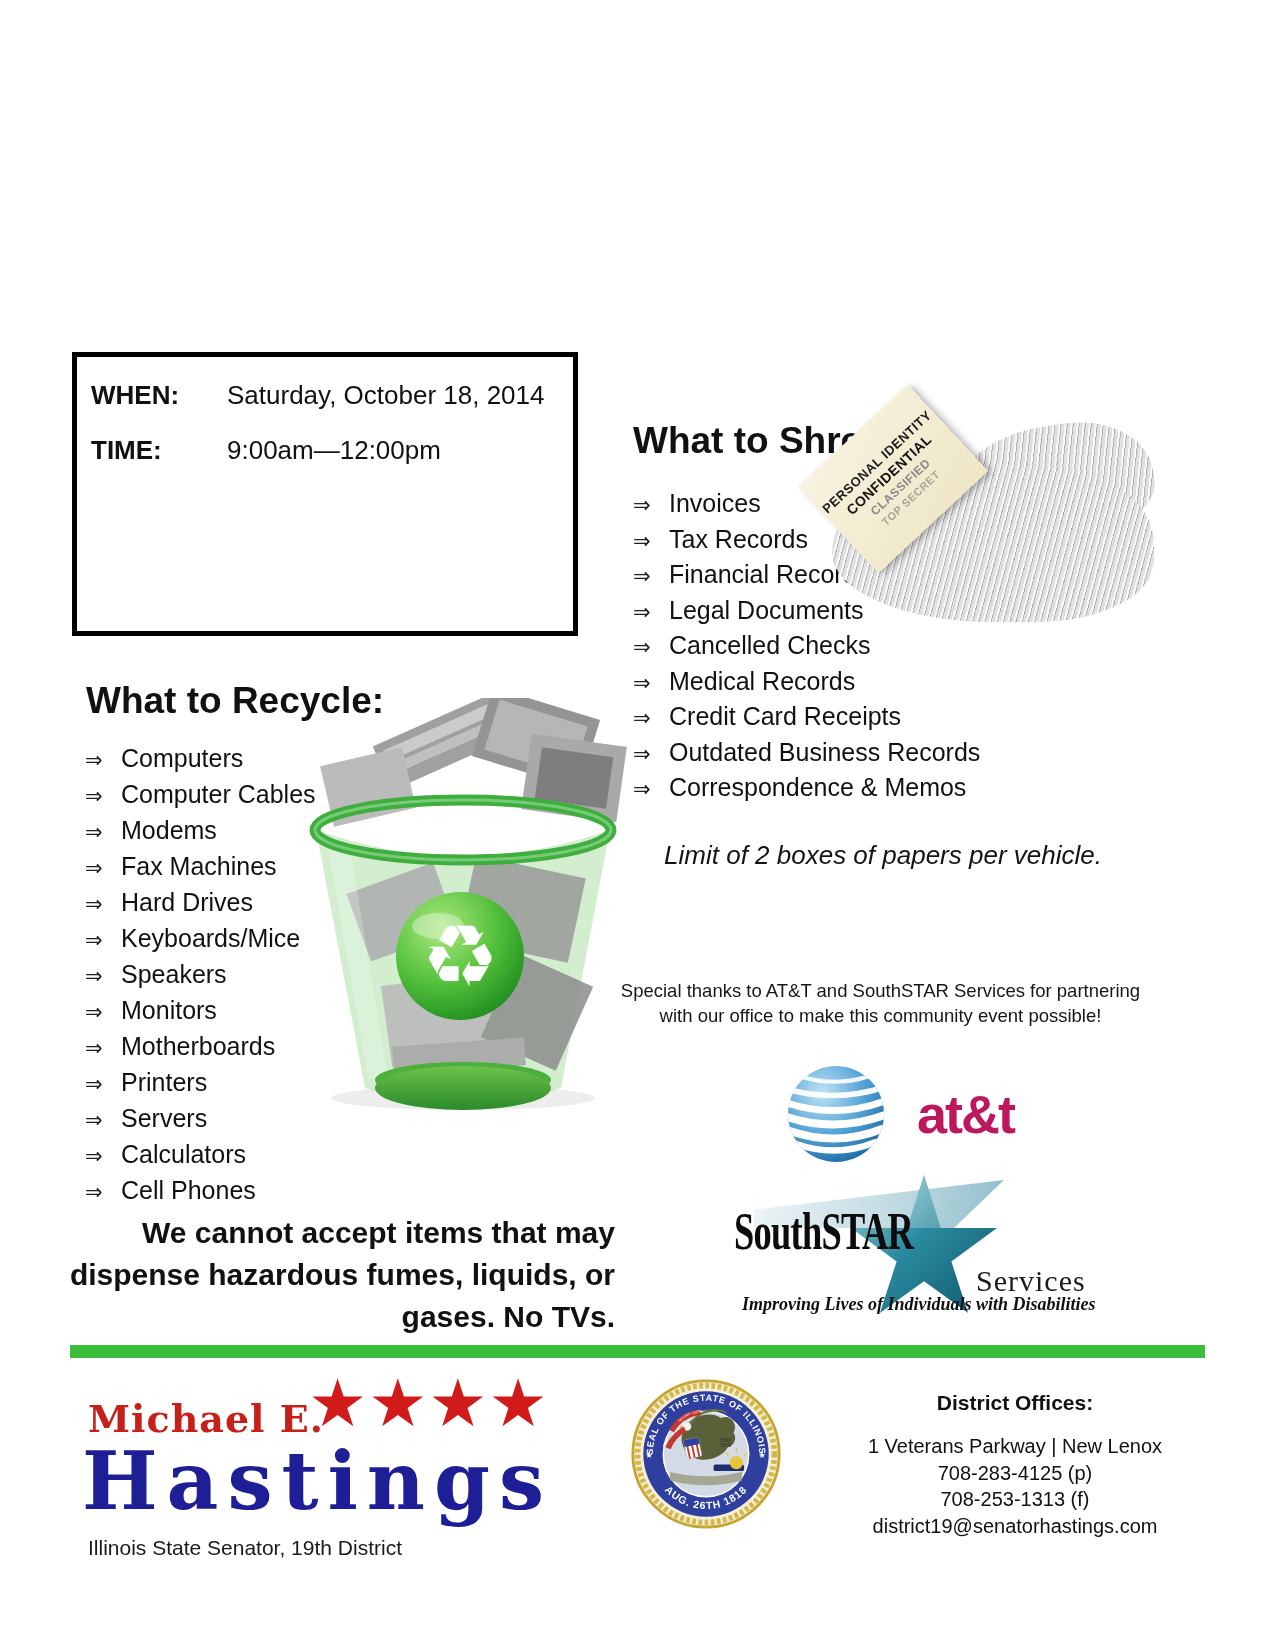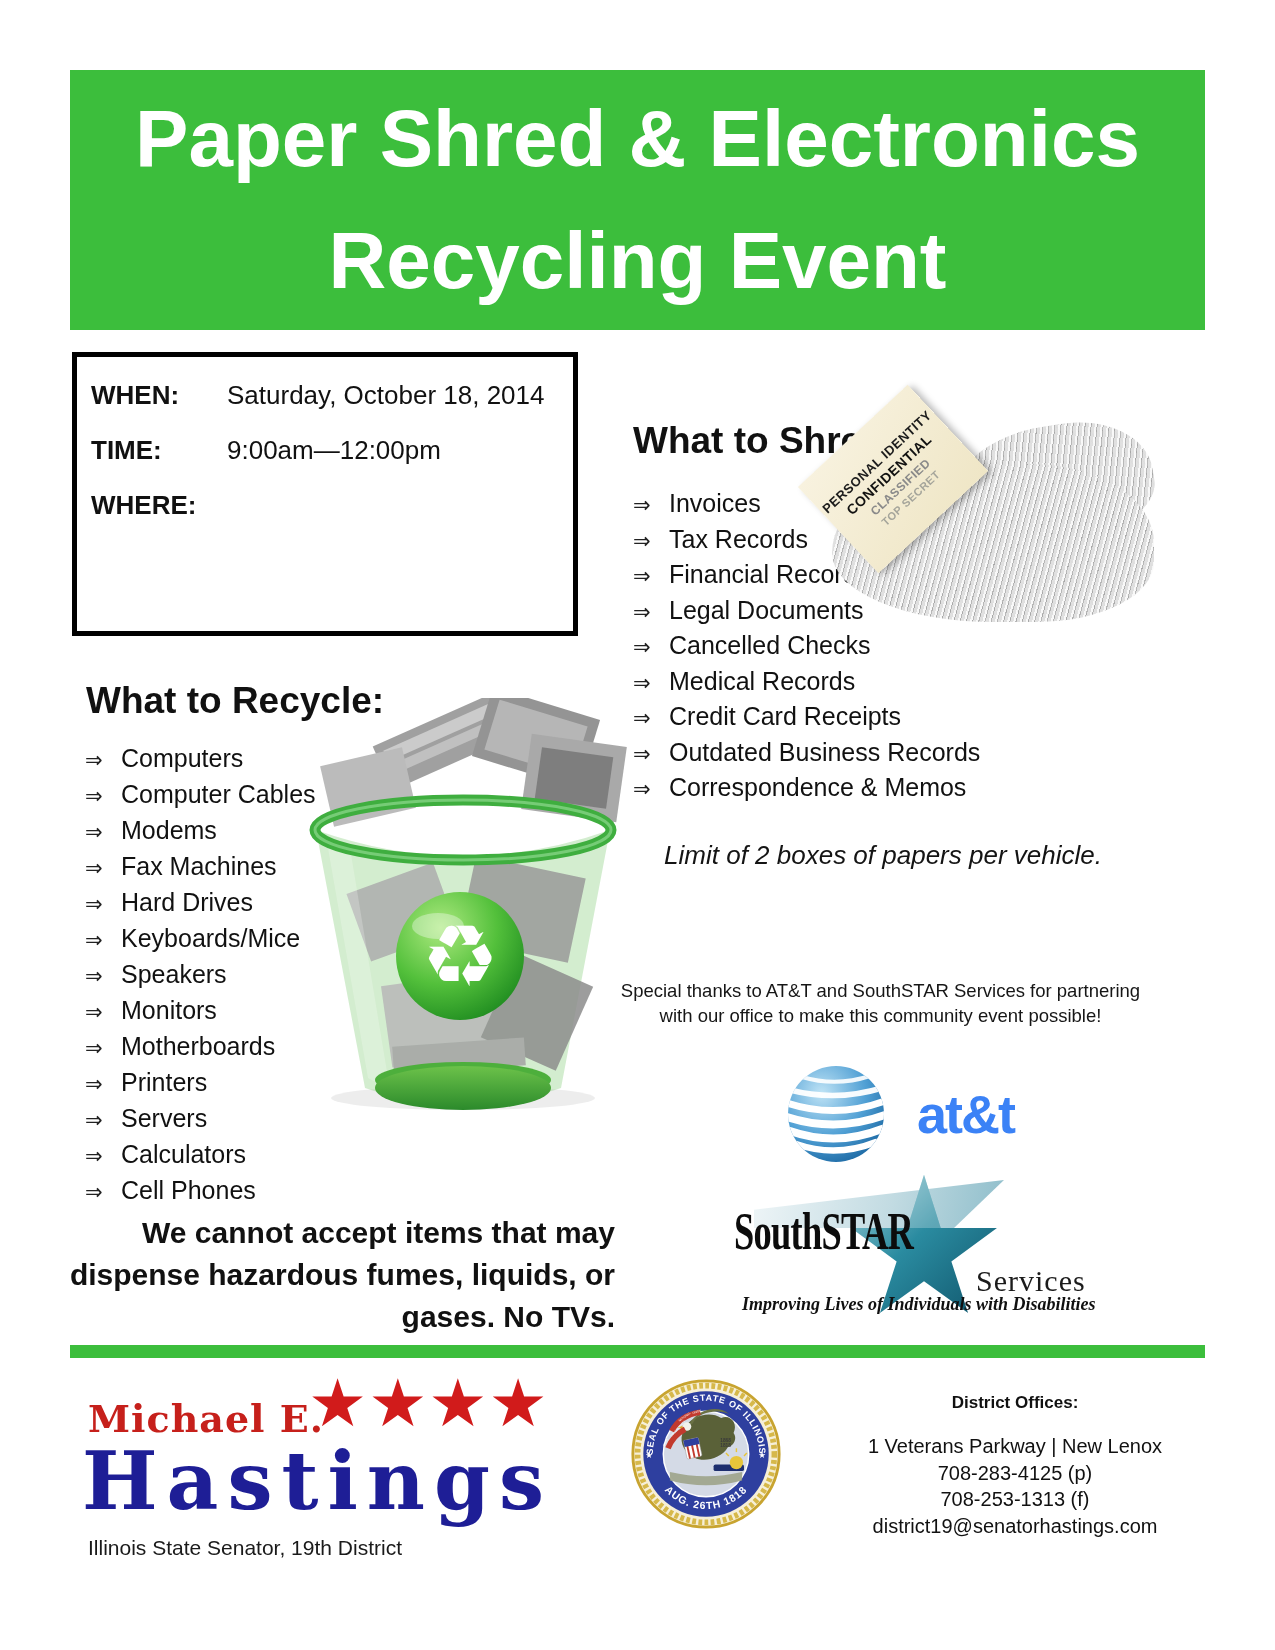--- a/index.html
+++ b/index.html
@@ -60,21 +60,21 @@
   .limit-note { position:absolute; left:618px; top:840px; width:530px; text-align:center;
     font-style:italic; font-size:26px; color:#141414; }
   .thanks { position:absolute; left:598px; top:978px; width:565px; text-align:center;
     font-size:18.5px; line-height:25px; color:#161616; }
   .thanks span { display:block; white-space:nowrap; }
   .warning { position:absolute; left:55px; top:1212px; width:560px; text-align:right;
     font-weight:bold; font-size:30px; line-height:42px; }
   
   .att { position:absolute; left:740px; top:1058px; width:320px; height:112px;
     display:flex; align-items:center; justify-content:center; gap:14px; }
-  .att-word { font-size:54px; font-weight:bold; letter-spacing:-2px; color:#3b82f6;margin-left:17px; }
+  .att-word { font-size:54px; font-weight:bold; letter-spacing:-2px; color:#be185d;margin-left:17px; }
   
   .southstar { position:absolute; left:690px; top:1160px; width:420px; height:160px; }
   .ss-swoosh { position:absolute; left:64px; top:20px; width:250px; height:48px; z-index:1;
     background:linear-gradient(100deg,#eef5f7 0%, #c2dbe2 55%, #8fbecb 100%);
     clip-path:polygon(0 62%, 100% 0, 80% 100%, 0 100%); }
   .ss-star { position:absolute; left:158px; top:14px; width:152px; height:146px; z-index:2; }
   .ss-name { position:absolute; left:44px; top:42px; z-index:3; font-family:"Liberation Serif", serif;
     font-weight:bold; font-size:52px; letter-spacing:-1px; color:#0c0c0c;
     transform:scaleX(.70); transform-origin:left center; white-space:nowrap; }
   .ss-services { position:absolute; left:286px; top:104px; z-index:3; font-family:"Liberation Serif", serif;
@@ -86,44 +86,39 @@
   .divider { position:absolute; left:70px; top:1345px; width:1135px; height:13px; background:#3cbe3c; }
   .senator-first { position:absolute; left:88px; top:1396px; font-family:"DejaVu Serif", serif;
     font-weight:bold; font-size:38px; color:#c6201b; letter-spacing:1px; }
   .senator-stars { position:absolute; left:308px; top:1366px; font-family:"DejaVu Sans", sans-serif;
     font-size:66px; line-height:76px; color:#d11b1b; letter-spacing:1px; }
   .senator-last { position:absolute; left:82px; top:1438px; font-family:"DejaVu Serif", serif;
     font-weight:bold; font-size:80px; line-height:86px; color:#1e1e96; letter-spacing:9px; }
   .senator-title { position:absolute; left:88px; top:1536px; font-size:21px; color:#1a1a1a; }
   .seal { position:absolute; left:630px; top:1378px; width:152px; height:152px; }
   .offices { position:absolute; left:845px; top:1391px; width:340px; text-align:center; }
-  .offices-heading { font-weight:bold; font-size:17px; line-height:24px; margin-bottom:18px; }
+  .offices-heading { font-weight:bold; font-size:21px; line-height:24px; margin-bottom:18px; }
   .offices-line { font-size:20px; line-height:26.5px; white-space:nowrap; }
 </style>
 </head>
 <body>
 
 <div id="page">
 
-  <div class="banner">
-    <div class="banner-line">Paper Shred &amp; Electronics</div>
-    <div class="banner-line">Recycling Event</div>
-  </div>
 
   <div class="info-box">
     <div class="info-row">
       <div class="info-label">WHEN:</div>
       <div class="info-value">Saturday, October 18, 2014</div>
     </div>
     <div class="info-row">
       <div class="info-label">TIME:</div>
       <div class="info-value">9:00am—12:00pm</div>
     </div>
     <div class="info-row">
-      <div class="info-label">WHERE:</div>
     </div>
   </div>
 
   <div class="sec-heading shred-heading">What to Shred:</div>
   <div class="list-col shred-list">
 
       <div class="list-row">
         <span class="bullet">⇒</span>
         <span class="item-text">Invoices</span>
       </div>

